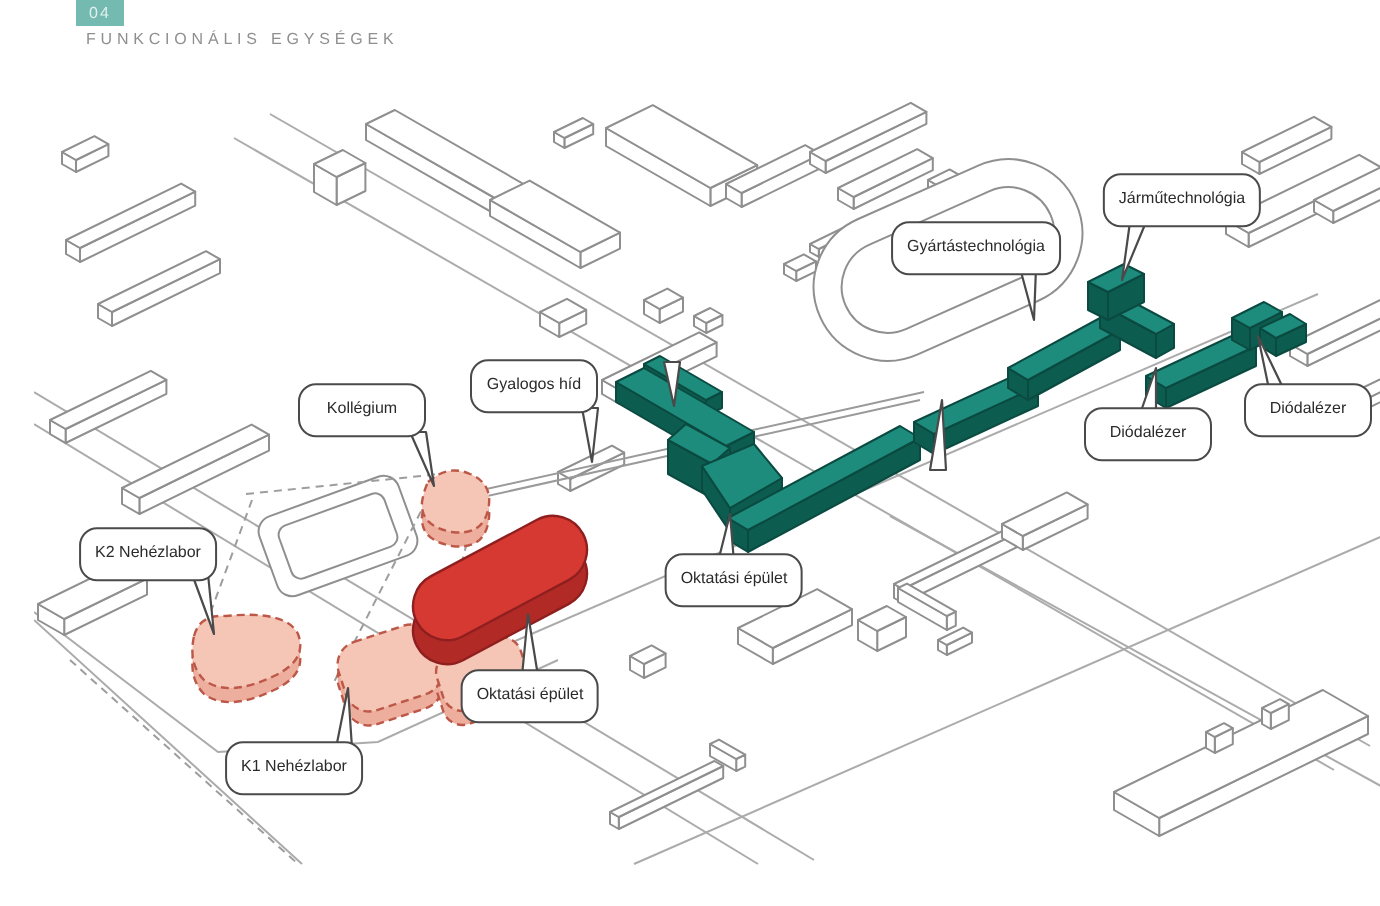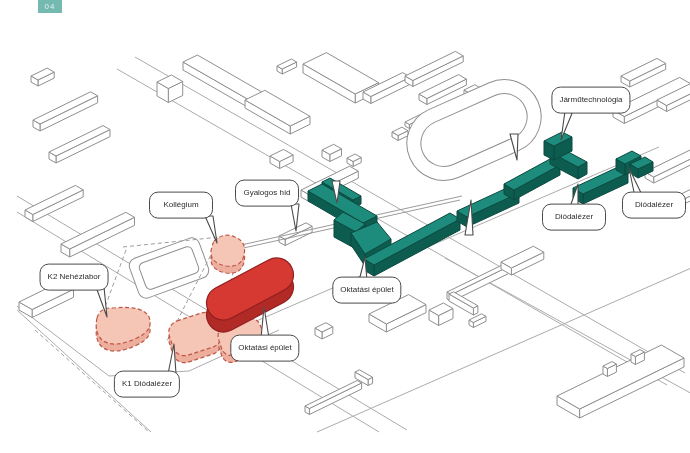--- a/index.html
+++ b/index.html
@@ -35,20 +35,21 @@
         border:1.4px solid var(--label-border);border-radius:9px;padding:7px 7px;
         font-size:8px;line-height:1.35;color:var(--label-text);text-align:center;
         min-width:64px;box-sizing:border-box;white-space:pre-line;z-index:3;}
 </style>
 </head>
 <body>
 
 <div class="stage">
 
   <div class="chip">04</div>
+  <div class="page-title">FUNKCIONÁLIS EGYSÉGEK</div>
 
   <svg class="map" width="690" height="453" viewBox="0 0 690 453">
 
     <g>
       <path class="road" d="M118,57 L668,373"></path>
       <path class="road" d="M100,69 L650,385"></path>
       <path class="road" d="M0,196 L390,430"></path>
       <path class="road" d="M0,212 L362,432"></path>
       <path class="road" d="M170,351 L642,147"></path>
       <path class="road" d="M300,432 L688,262"></path>
@@ -294,21 +295,22 @@
       <polygon class="leader" points="342,281 350,281 348,257"></polygon>
       <polygon class="leader" points="448,235 456,235 454,200"></polygon>
       <polygon class="leader" points="553,207 561,207 561,184"></polygon>
       <polygon class="leader" points="618,197 626,197 612,168"></polygon>
       <polygon class="leader" points="244,338 252,338 247,307"></polygon>
       <polygon class="leader" points="151,374 159,374 157,344"></polygon>
     </g>
   </svg>
 
   <div class="callout" style="left:574px;top:100px">Járműtechnológia</div>
+  <div class="callout" style="left:471px;top:124px">Gyártástechnológia</div>
   <div class="callout" style="left:250px;top:193px">Gyalogos híd</div>
   <div class="callout" style="left:164px;top:205px">Kollégium</div>
   <div class="callout" style="left:57px;top:277px">K2 Nehézlabor</div>
   <div class="callout" style="left:350px;top:290px">Oktatási épület</div>
   <div class="callout" style="left:557px;top:217px">Diódalézer</div>
   <div class="callout" style="left:637px;top:205px">Diódalézer</div>
   <div class="callout" style="left:248px;top:348px">Oktatási épület</div>
-  <div class="callout" style="left:130px;top:384px">K1 Diódalézer</div>
+  <div class="callout" style="left:130px;top:384px">K1 Nehézlabor</div>
 </div>
 
 </body></html>

